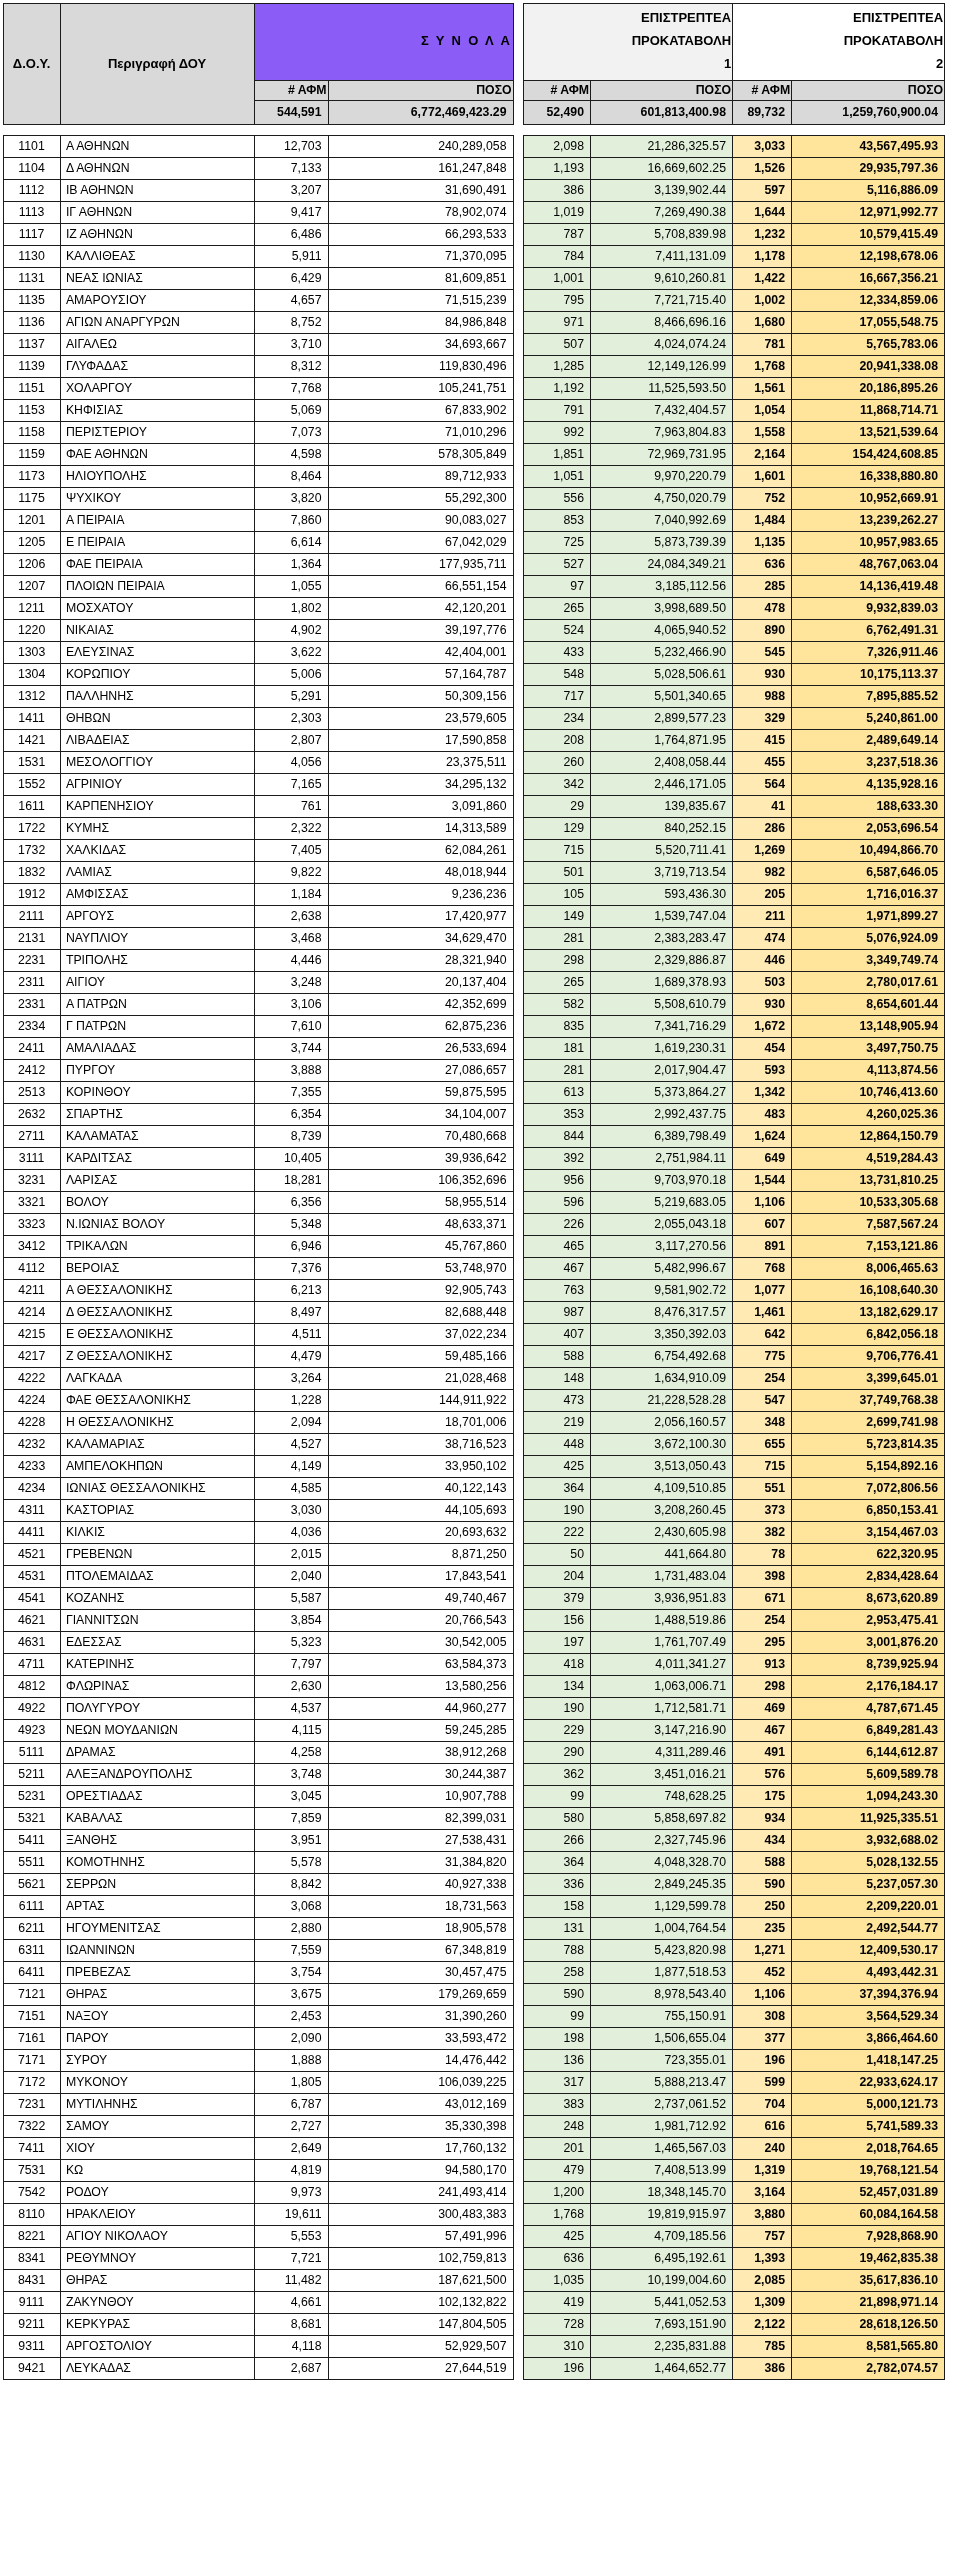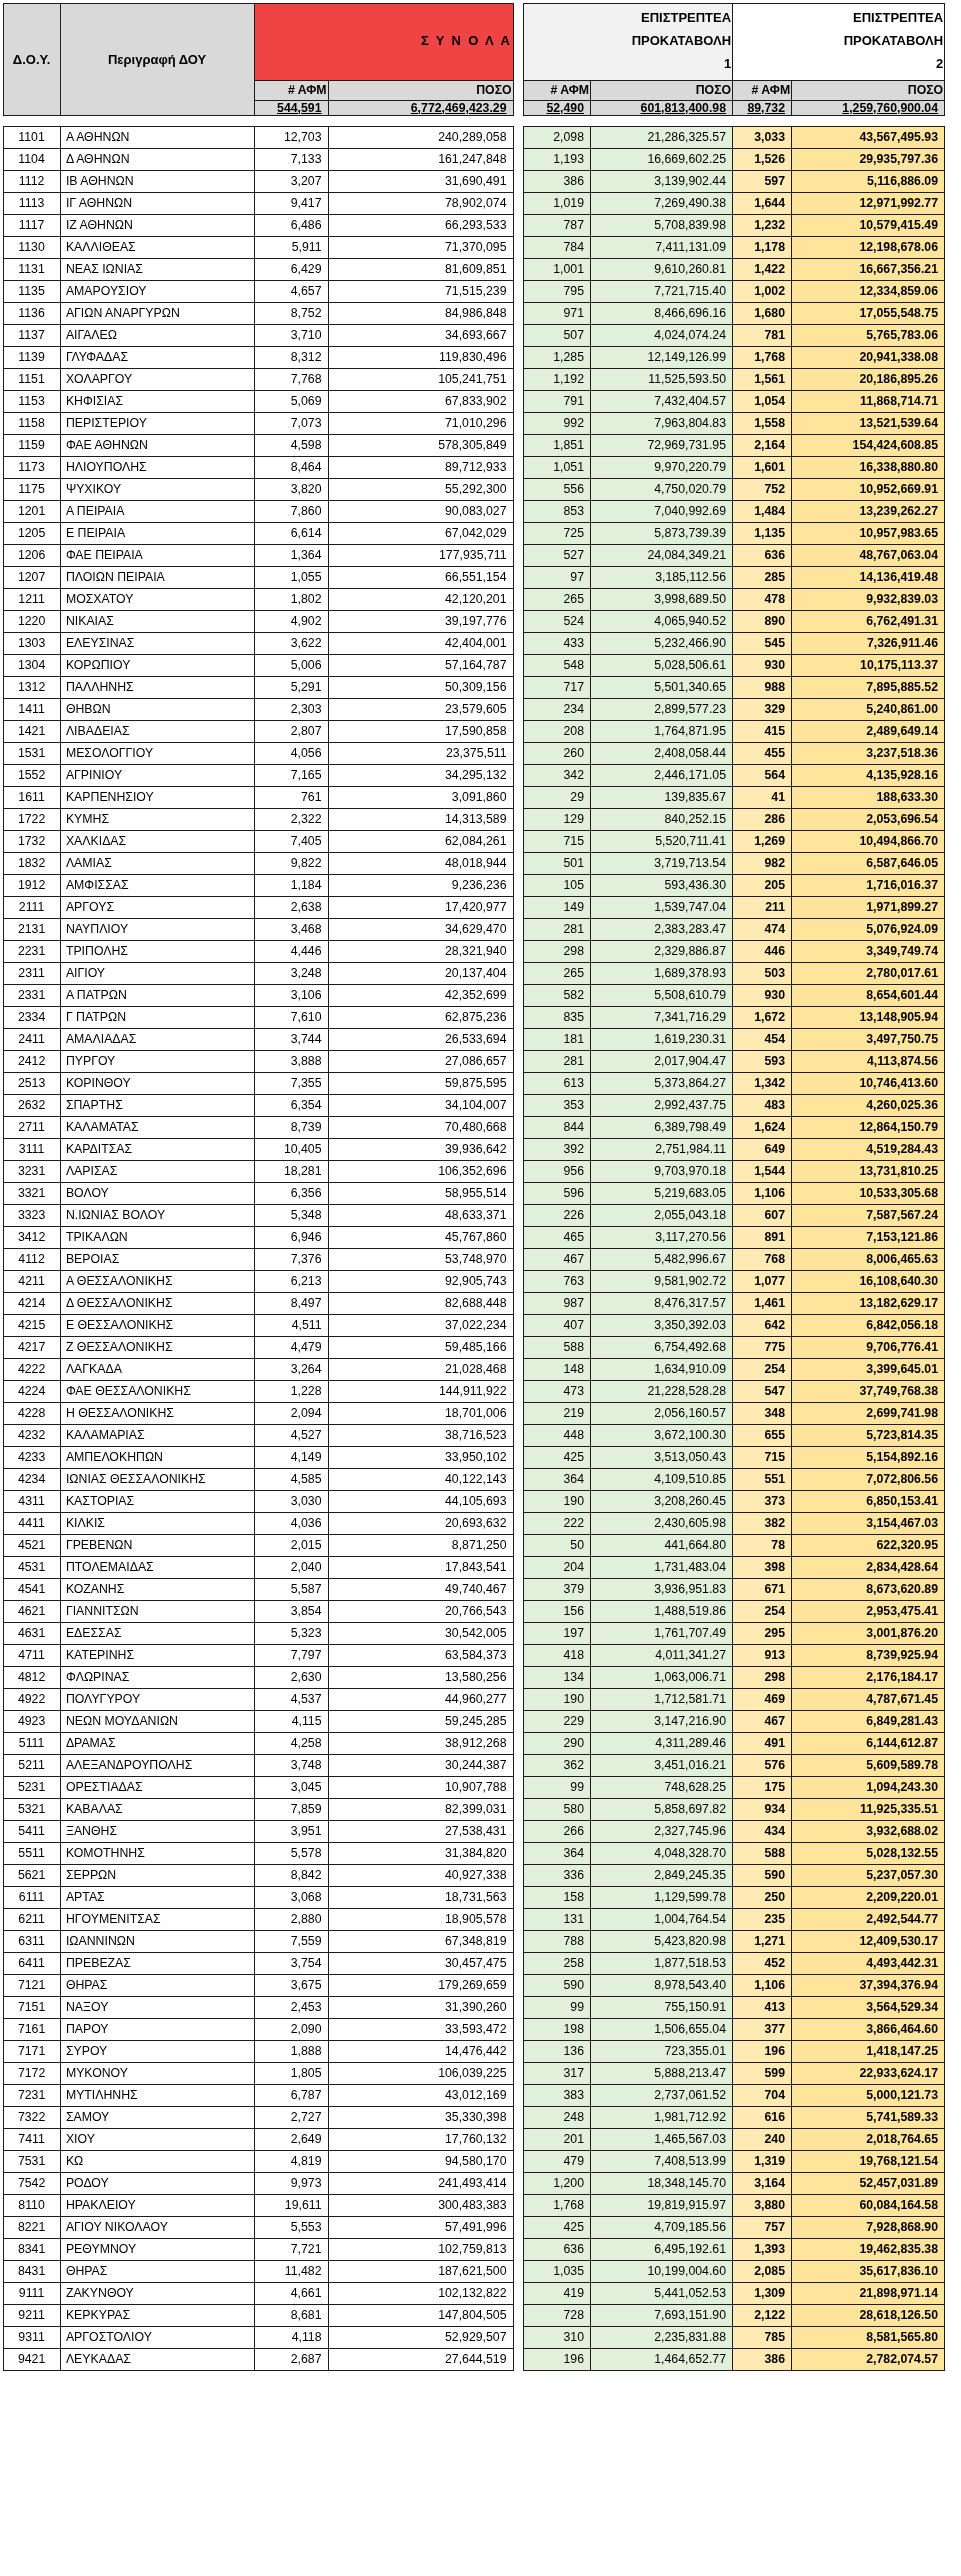--- a/index.html
+++ b/index.html
@@ -6,25 +6,25 @@
   #page{position:relative;width:962px;height:2576px;background:#ffffff;
         font-family:"Liberation Sans","DejaVu Sans",sans-serif;color:#000;}
   table{border-collapse:collapse;table-layout:fixed;width:942px;margin:2.6px 0 0 2.6px;}
   td,th{overflow:hidden;white-space:nowrap;box-sizing:border-box;}
   th,td.b{border:1.8px solid #1c1c1c;}
   .c-gap{border:none;background:#ffffff;}
   
   .h-side{background:var(--gray);font-weight:bold;font-size:13px;text-align:center;margin-left:33px;}
   .h-group{font-weight:bold;font-size:13px;text-align:right;vertical-align:middle;}
   .h-group .wrap{white-space:pre-line;line-height:1.75;}
-  .h-tot{background:#ef4444;letter-spacing:1.8px;padding-left:9px;}
+  .h-tot{background:#8b5cf6;letter-spacing:1.8px;padding-left:9px;}
   .h-ref1{background:var(--g1bg);}
   .h-ref2{background:#ffffff;}
   .h-sub{background:var(--gray);font-weight:bold;font-size:12.3px;text-align:right;height:20px;}
-  .t-row td{background:var(--gray);font-weight:bold;font-size:12.3px;height:15px;text-decoration:underline;}
+  .t-row td{background:var(--gray);font-weight:bold;font-size:12.3px;height:24px;}
   
   .d td{height:22px;font-size:12.3px;background:#ffffff;}
   .c-code{text-align:center;}
   .c-name{text-align:left;padding:0 3.5px 0 5.3px;}
   .c-num{text-align:right;padding:0 6.1px 0 1.8px;}
   .g{background:var(--green) !important;}
   .y{background:var(--yafm) !important;font-weight:bold;font-size:11px;}
   .y2{background:var(--yposo) !important;font-weight:bold;font-size:11px;}
   .ysum{font-weight:bold;font-size:11.4px;}
   .gap-row td{height:11.4px;border:none;background:#fff;}
@@ -1021,21 +1021,21 @@
           <td class="b c-num y2">37,394,376.94</td>
         </tr>
         <tr class="d">
           <td class="b c-code">7151</td>
           <td class="b c-name">ΝΑΞΟΥ</td>
           <td class="b c-num">2,453</td>
           <td class="b c-num">31,390,260</td>
           <td class="c-gap"></td>
           <td class="b c-num g">99</td>
           <td class="b c-num g">755,150.91</td>
-          <td class="b c-num y">413</td>
+          <td class="b c-num y">308</td>
           <td class="b c-num y2">3,564,529.34</td>
         </tr>
         <tr class="d">
           <td class="b c-code">7161</td>
           <td class="b c-name">ΠΑΡΟΥ</td>
           <td class="b c-num">2,090</td>
           <td class="b c-num">33,593,472</td>
           <td class="c-gap"></td>
           <td class="b c-num g">198</td>
           <td class="b c-num g">1,506,655.04</td>

